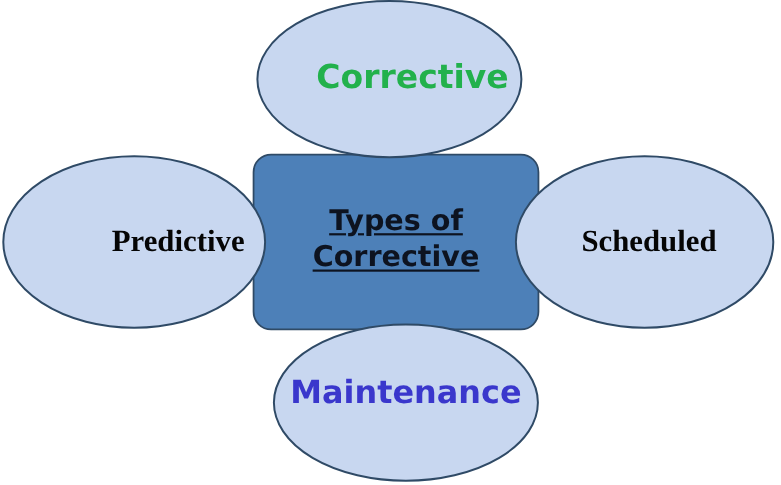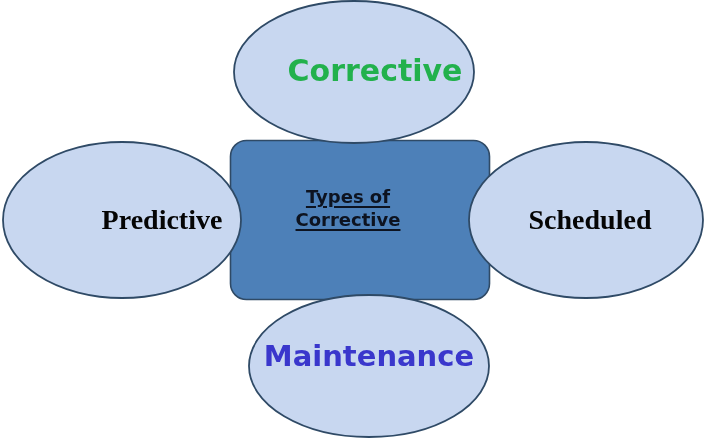--- a/index.html
+++ b/index.html
@@ -26,26 +26,26 @@
   }
   .node-label {
     position: absolute;
     text-align: center;
     line-height: 1.08;
     white-space: nowrap;
     user-select: none;
   }
   
   #hub-label {
-    left: 218px;
+    left: 230px;
     top: 185px;
     width: 260px;
     font-family: "DejaVu Sans", sans-serif;
     font-weight: bold;
-    font-size: 18px;
+    font-size: 26px;
     color: #0d1320;
     line-height: 1.28;
   }
   #hub-label .hub-line {
     display: block;
     text-decoration: underline;
     text-decoration-thickness: 2px;
     text-underline-offset: 3px;
   }
   

